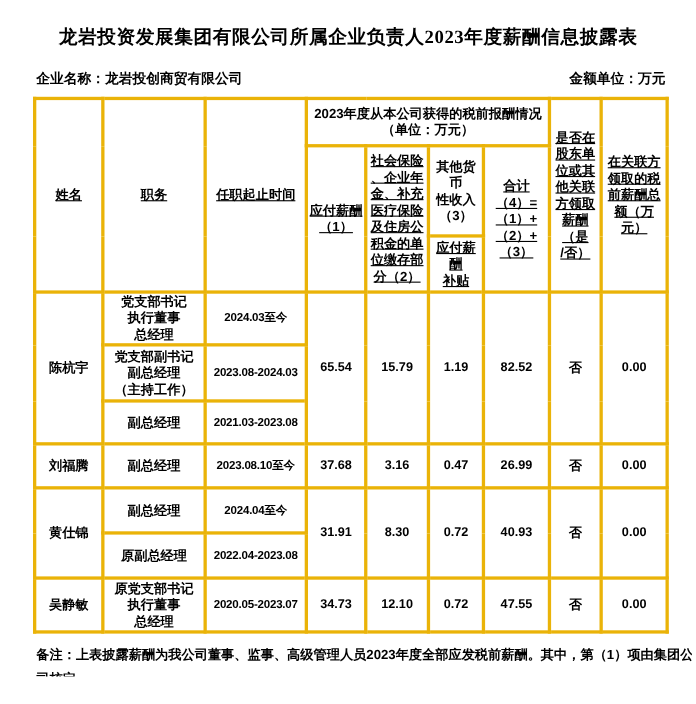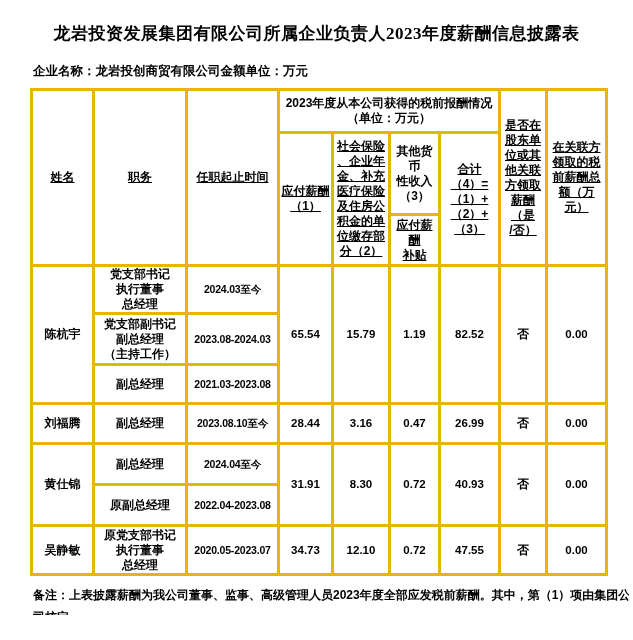--- a/index.html
+++ b/index.html
@@ -7,21 +7,21 @@
   .page{position:relative;width:633px;height:640px;background:#fff;overflow:hidden;}
 
   .title{
     position:absolute;top:22px;left:0;width:633px;margin:0;
     text-align:center;font-family:"Liberation Serif",serif;
     font-size:17px;font-weight:bold;letter-spacing:0.5px;line-height:24px;
   }
 
   .meta{
     position:absolute;top:63px;left:33px;width:572px;
-    display:flex;justify-content:flex-start;
+    display:flex;justify-content:space-between;
     font-size:12.5px;font-weight:bold;line-height:16px;
   }
 
   table.disclosure{
     position:absolute;top:88px;left:30px;
     border-collapse:collapse;table-layout:fixed;width:577px;
     font-size:12px;font-weight:bold;
   }
   table.disclosure td{
     border:3px solid #eab308;
@@ -142,21 +142,21 @@
       </tr>
       <tr class="r3">
         <td>副总经理</td>
         <td class="date">2021.03-2023.08</td>
       </tr>
 
       <tr class="r4">
         <td>刘福腾</td>
         <td>副总经理</td>
         <td class="date">2023.08.10至今</td>
-        <td class="num">28.44</td>
+        <td class="num">37.68</td>
         <td class="num">3.16</td>
         <td class="num">0.47</td>
         <td class="num">26.99</td>
         <td>否</td>
         <td class="num">0.00</td>
       </tr>
 
       <tr class="r5">
         <td rowspan="2">黄仕锦</td>
         <td>副总经理</td>

